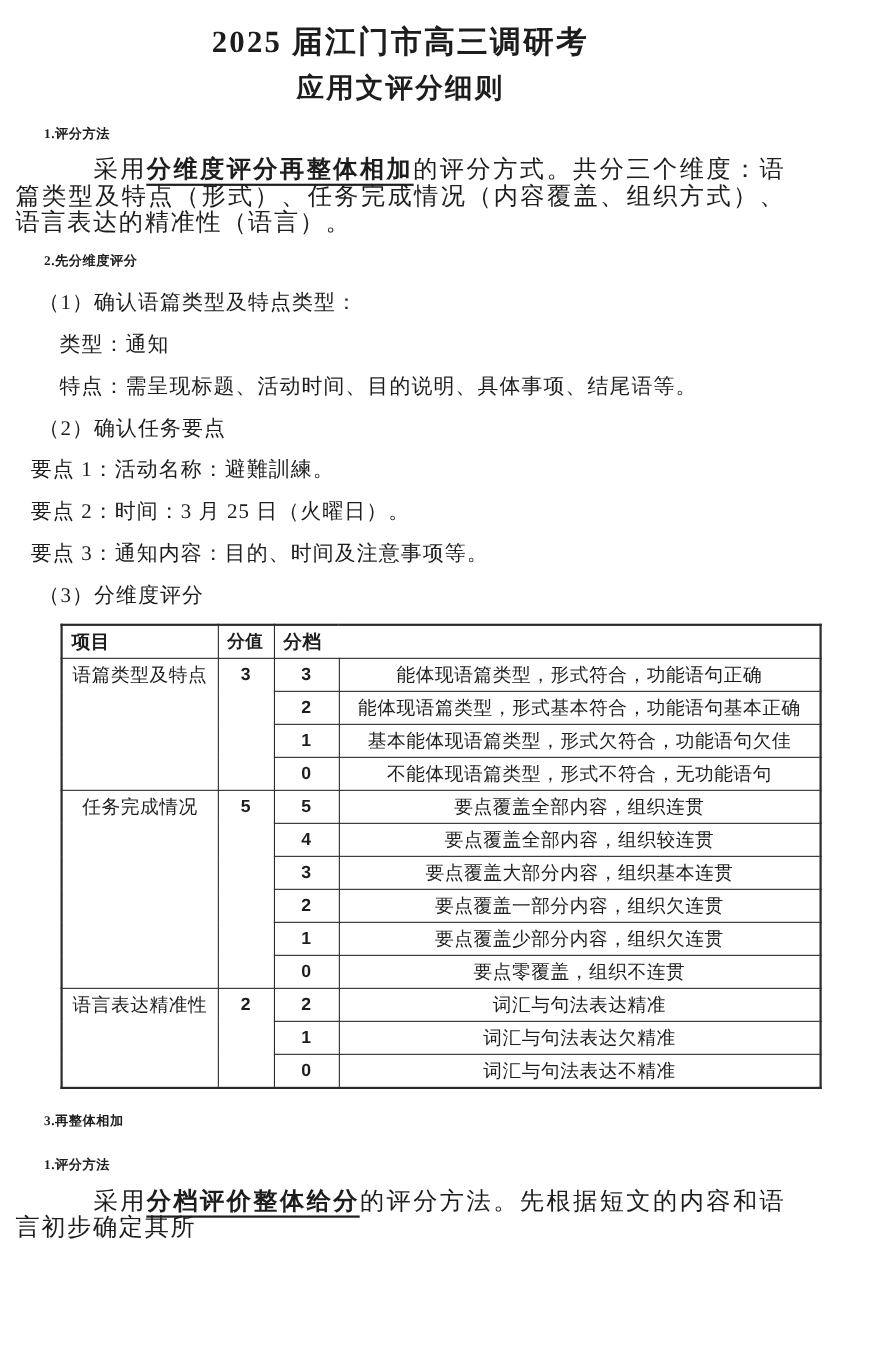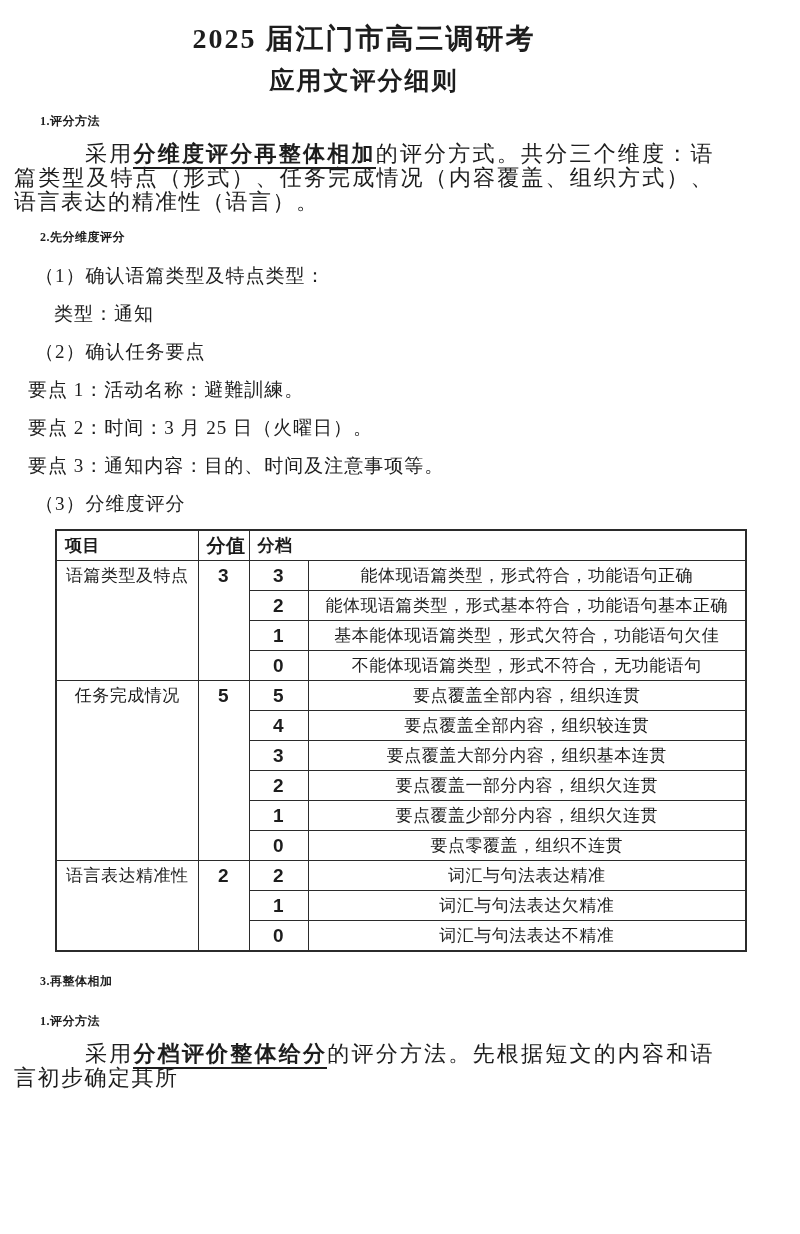--- a/index.html
+++ b/index.html
@@ -83,21 +83,21 @@
   }
   .scoring-table { border: 2px solid #2b2b2b; }
   .scoring-table th {
     font-weight: 700;
     text-align: left;
     vertical-align: middle;
   }
   .num {
     font-family: "Liberation Sans", "DejaVu Sans", sans-serif;
     font-weight: 600;
-    font-size: 19px;
+    font-size: 16px;
   }
   .col-level-cell { text-align: center; }
   .col-desc-cell { padding-left: 13px; }
   .part2-title {
     font-size: 25px;
     font-weight: 700;
     text-align: center;
     margin: 84px 0 8px 0;
     letter-spacing: 2px;
     line-height: 34px;
@@ -114,20 +114,21 @@
   <div class="doc-subtitle">应用文评分细则</div>
 
   <div class="heading">1.评分方法</div>
 
   <p class="para"><span>采用</span><span class="bold-underline">分维度评分再整体相加</span><span>的评分方式。共分三个维度：语篇类型及特点（形式）、任务完成情况（内容覆盖、组织方式）、语言表达的精准性（语言）。</span></p>
 
   <div class="heading">2.先分维度评分</div>
 
   <div class="line ml21">（1）确认语篇类型及特点类型：</div>
   <div class="line ml40">类型：通知</div>
+  <div class="line ml40">特点：需呈现标题、活动时间、目的说明、具体事项、结尾语等。</div>
   <div class="line ml21">（2）确认任务要点</div>
 
   <div class="line ml14">要点 1：活动名称：避難訓練。</div>
   <div class="line ml14">要点 2：时间：3 月 25 日（火曜日）。</div>
   <div class="line ml14">要点 3：通知内容：目的、时间及注意事项等。</div>
 
   <div class="line ml21">（3）分维度评分</div>
 
   <table class="scoring-table">
     <colgroup>

